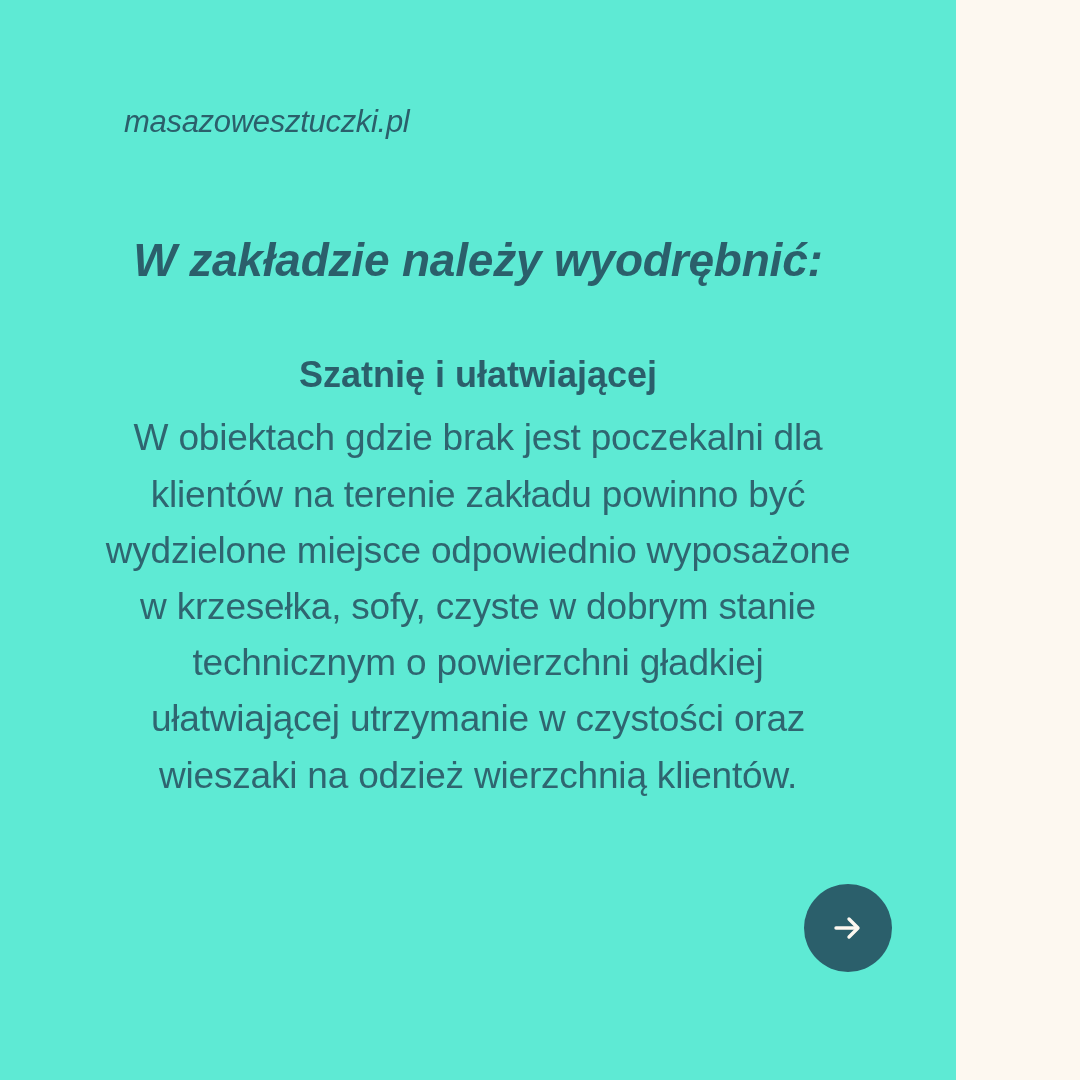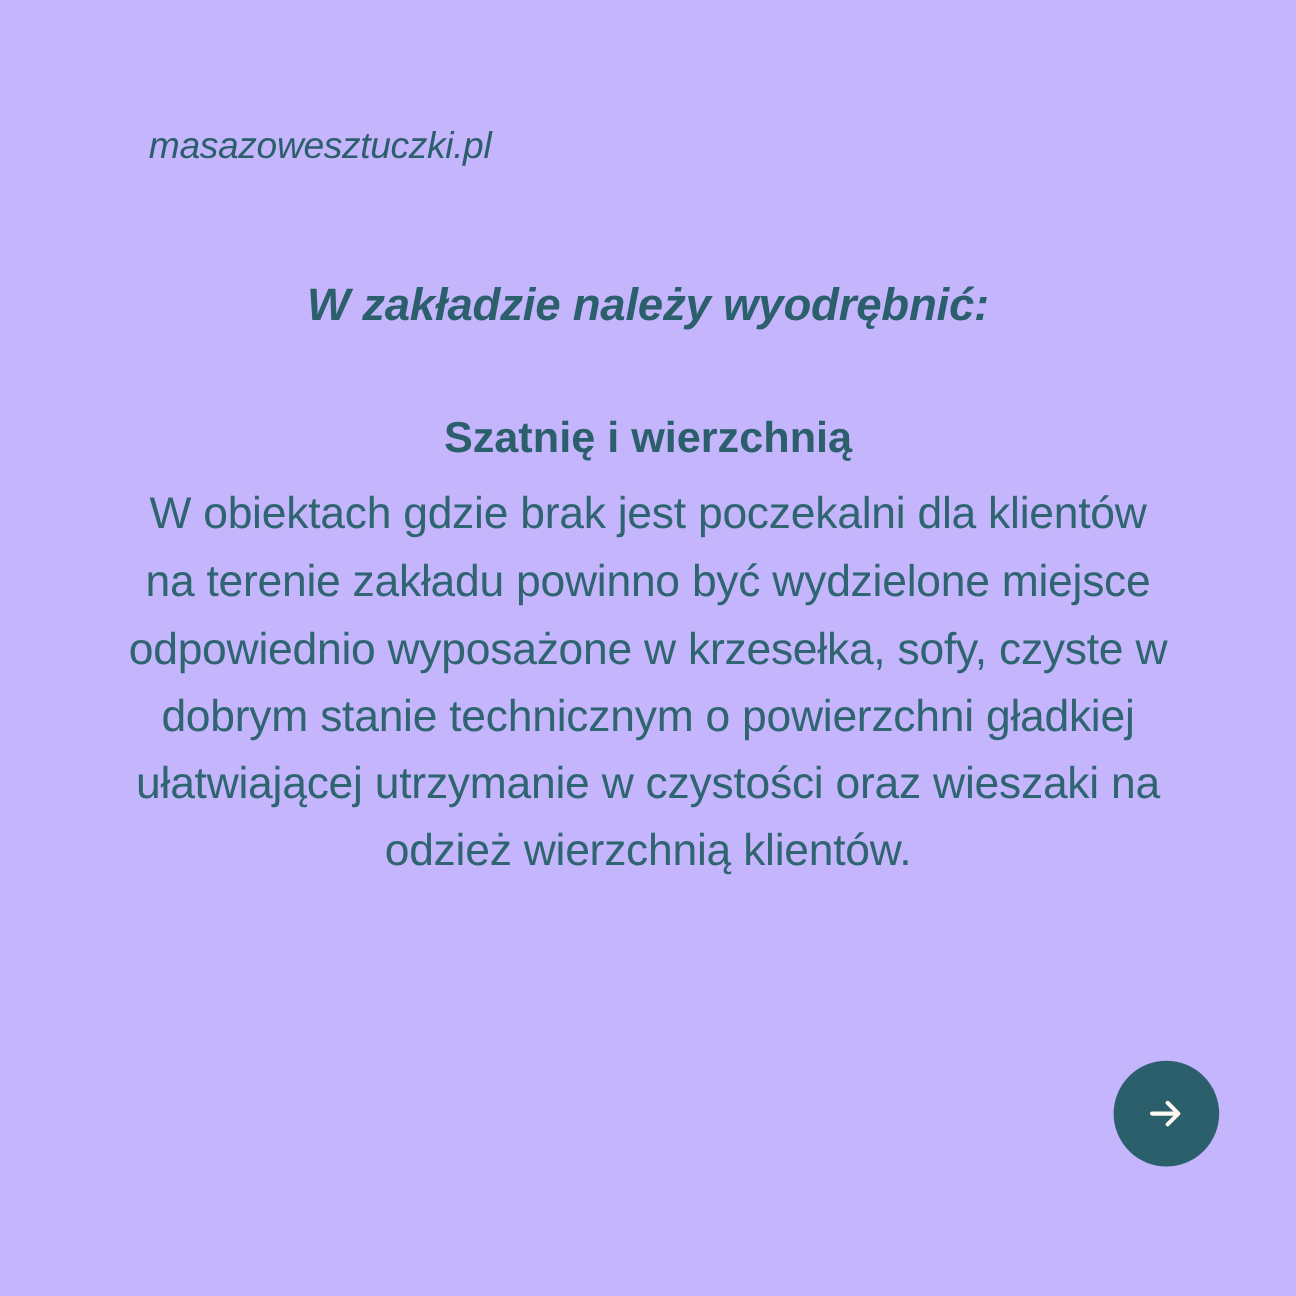--- a/index.html
+++ b/index.html
@@ -8,45 +8,45 @@
   }
   body {
     width: 1080px;
     height: 1080px;
     background: #FDF8F0;
     font-family: "Liberation Sans", sans-serif;
     overflow: hidden;
   }
   .slide {
     position: relative;
-    width: 1080px;
+    width: 956px;
     height: 1080px;
     box-sizing: border-box;
-    background: #c4b5fd;
+    background: #5eead4;
   }
   .brand {
     position: absolute;
     left: 124px;
     top: 104px;
     font-size: 31px;
     font-style: italic;
     font-weight: 500;
     letter-spacing: -0.3px;
     color: #2B5F6B;
     white-space: nowrap;
   }
   .content {
     position: absolute;
     left: 90px;
     right: 90px;
     top: 232px;
     text-align: center;
   }
   .headline {
-    font-size: 38px;
+    font-size: 46px;
     font-weight: bold;
     font-style: italic;
     color: #2B5F6B;
     letter-spacing: -0.2px;
     line-height: 1.25;
     margin: 0;
   }
   .spacer {
     height: 62px;
   }
@@ -87,21 +87,21 @@
 </head>
 <body>
 
 <div class="slide">
 
   <div class="brand">masazowesztuczki.pl</div>
 
   <div class="content">
     <p class="headline">W zakładzie należy wyodrębnić:</p>
     <div class="spacer"></div>
-    <p class="subhead">Szatnię i wierzchnią</p>
+    <p class="subhead">Szatnię i ułatwiającej</p>
     <p class="body-text">W obiektach gdzie brak jest poczekalni dla klientów na terenie zakładu powinno być wydzielone miejsce odpowiednio wyposażone w krzesełka, sofy, czyste w dobrym stanie technicznym o powierzchni gładkiej ułatwiającej utrzymanie w czystości oraz wieszaki na odzież wierzchnią klientów.</p>
   </div>
 
   <button class="next-button">
     <span>
       <svg width="44" height="44" viewBox="0 0 44 44" aria-hidden="true">
         <line x1="10" y1="22" x2="31" y2="22" stroke="#FDF8F0" stroke-width="3.4" stroke-linecap="round"></line>
         <polyline points="23,13 32,22 23,31" fill="none" stroke="#FDF8F0" stroke-width="3.4" stroke-linecap="round" stroke-linejoin="round"></polyline>
       </svg>
     </span>

